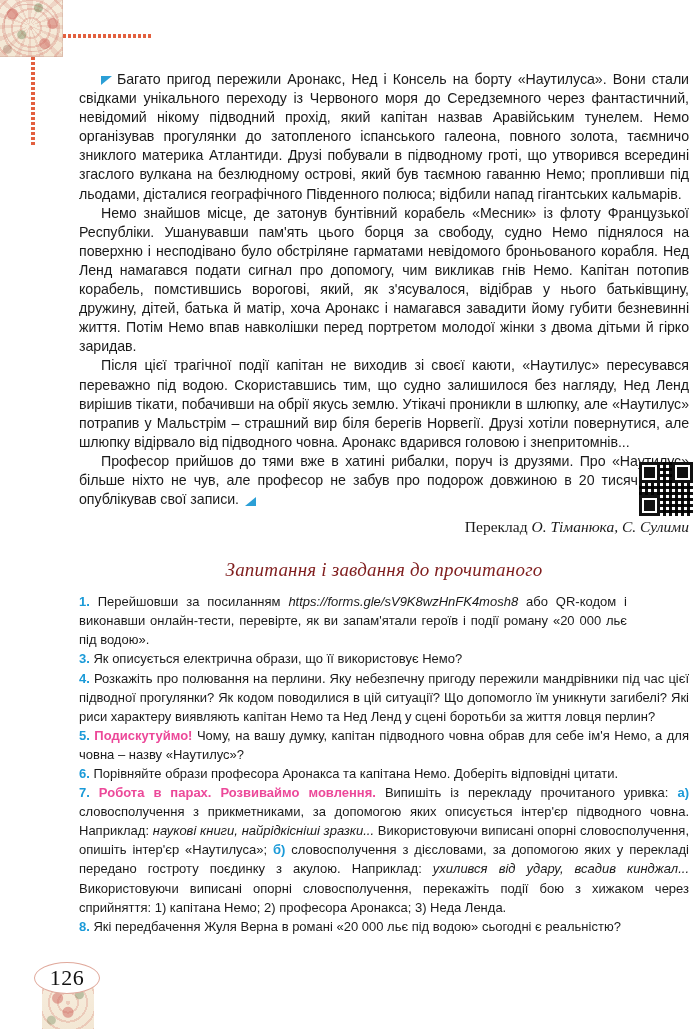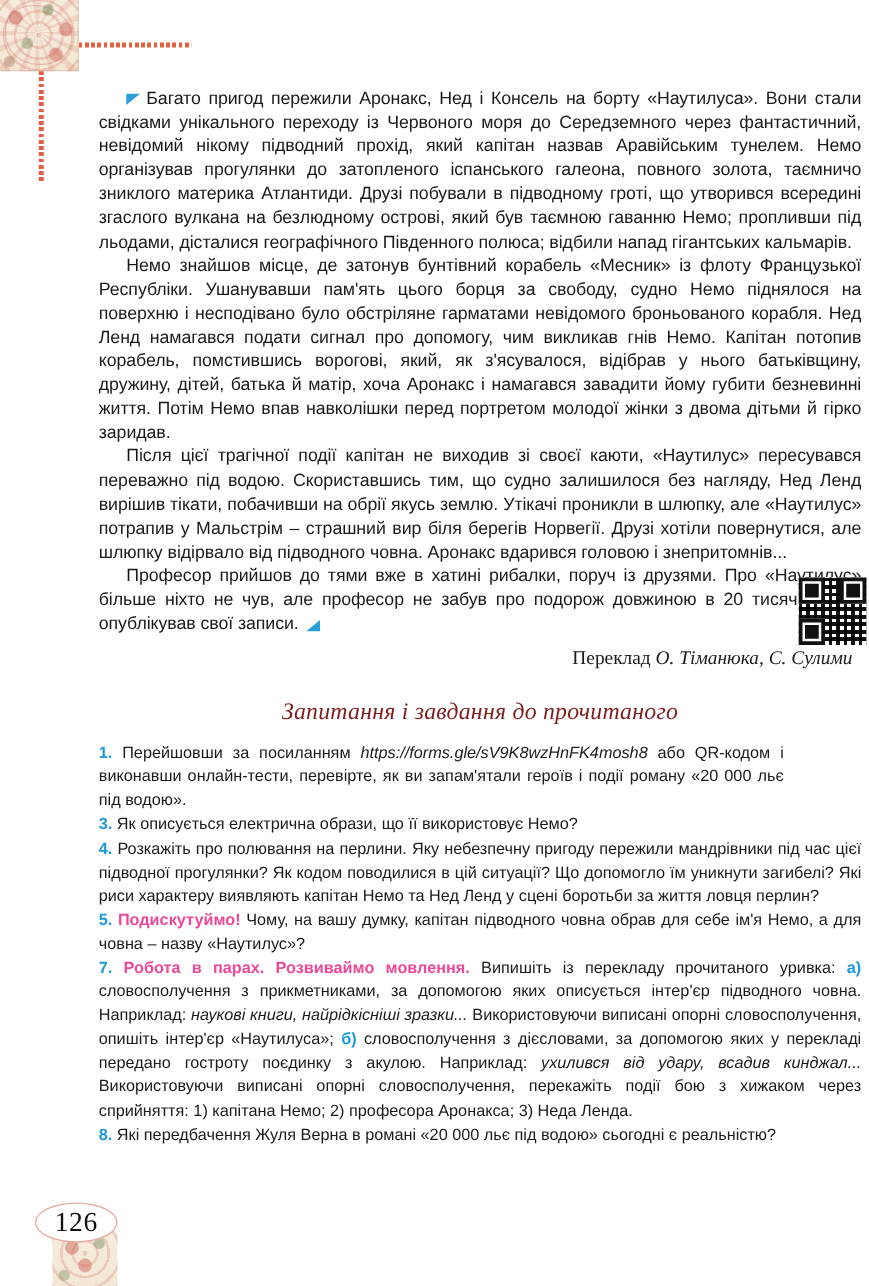--- a/index.html
+++ b/index.html
@@ -94,21 +94,21 @@
     display: inline-block;
     width: 0; height: 0;
     border-right: 11px solid #2b9fd6;
     border-top: 9px solid transparent;
     margin-left: 6px;
     position: relative;
     top: 2px;
   }
 
   .translator {
-    margin: 9px 7px 0 0;
+    margin: 9px 0 0 0;
     text-align: right;
     font-family: "Liberation Serif", serif;
     font-size: 15.5px;
   }
   .translator .nm { font-style: italic; }
 
   .section-title {
     margin: 23px 0 11px 0;
     text-align: center;
     font-family: "Liberation Serif", serif;
@@ -170,21 +170,21 @@
     color: #1a9ad8;
     font-weight: bold;
   }
   .url { font-style: italic; }
   .ex { font-style: italic; }
   .q-indent-1 { padding-right: 62px; }
 
   
   .pagenum-wrap {
     position: absolute;
-    left: 28px;
+    left: 34px;
     top: 962px;
     width: 66px;
     height: 32px;
   }
   .pagenum-oval {
     position: absolute;
     inset: 0;
     border: 1.6px solid #e0a99c;
     border-radius: 50%;
     background: #fff;
@@ -234,20 +234,21 @@
 
   <p class="translator"><span>Переклад </span><span class="nm">О. Тіманюка, С. Сулими</span></p>
 
   <div class="section-title">Запитання і завдання до прочитаного</div>
 
   <div class="qlist">
       <p class="qitem q-indent-1"><span class="qnum">1.</span><span> Перейшовши за посиланням </span><span class="url">https://forms.gle/sV9K8wzHnFK4mosh8</span><span> або QR-кодом і виконавши онлайн-тести, перевірте, як ви запам'ятали героїв і події роману «20 000 льє під водою».</span></p>
       <p class="qitem"><span class="qnum">3.</span><span> Як описується електрична образи, що її використовує Немо?</span></p>
       <p class="qitem"><span class="qnum">4.</span><span> Розкажіть про полювання на перлини. Яку небезпечну пригоду пережили мандрівники під час цієї підводної прогулянки? Як кодом поводилися в цій ситуації? Що допомогло їм уникнути загибелі? Які риси характеру виявляють капітан Немо та Нед Ленд у сцені боротьби за життя ловця перлин?</span></p>
       <p class="qitem"><span class="qnum">5.</span><span class="qlabel"> Подискутуймо!</span><span> Чому, на вашу думку, капітан підводного човна обрав для себе ім'я Немо, а для човна – назву «Наутилус»?</span></p>
+      <p class="qitem"><span class="qnum">6.</span><span> Порівняйте образи професора Аронакса та капітана Немо. Доберіть відповідні цитати.</span></p>
       <p class="qitem"><span class="qnum">7.</span><span class="qlabel"> Робота в парах. Розвиваймо мовлення.</span><span> Випишіть із перекладу прочитаного уривка: </span><span class="sub">а)</span><span> словосполучення з прикметниками, за допомогою яких описується інтер'єр підводного човна. Наприклад: </span><span class="ex">наукові книги, найрідкісніші зразки...</span><span> Використовуючи виписані опорні словосполучення, опишіть інтер'єр «Наутилуса»; </span><span class="sub">б)</span><span> словосполучення з дієсловами, за допомогою яких у перекладі передано гостроту поєдинку з акулою. Наприклад: </span><span class="ex">ухилився від удару, всадив кинджал...</span><span> Використовуючи виписані опорні словосполучення, перекажіть події бою з хижаком через сприйняття: 1) капітана Немо; 2) професора Аронакса; 3) Неда Ленда.</span></p>
       <p class="qitem"><span class="qnum">8.</span><span> Які передбачення Жуля Верна в романі «20 000 льє під водою» сьогодні є реальністю?</span></p>
     </div>
 </div>
 
 <div class="qr">
   <span class="fin f1">
       <i></i>
     </span>
   <span class="fin f2">

